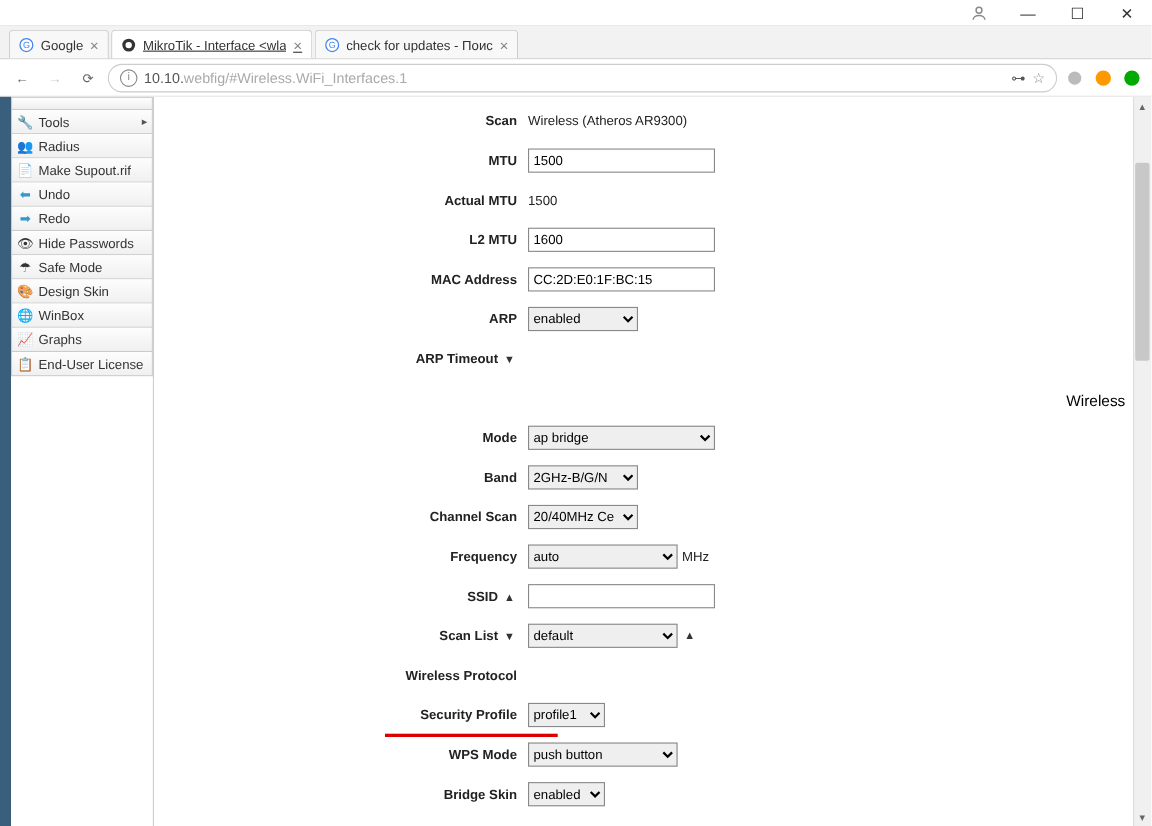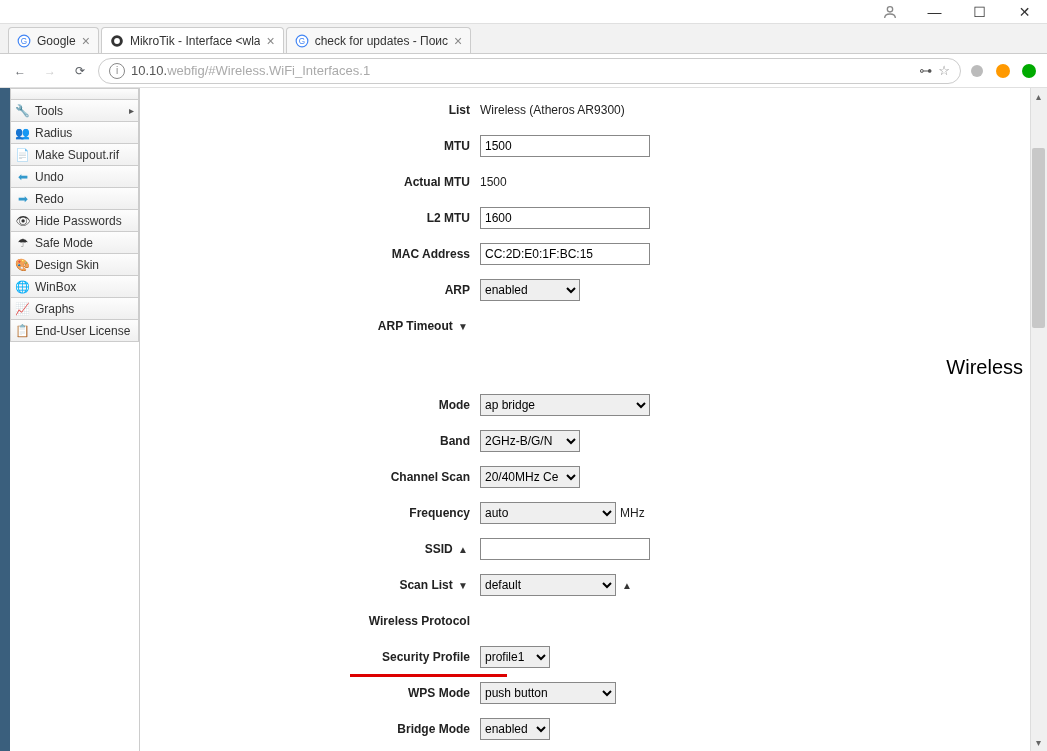--- a/index.html
+++ b/index.html
@@ -6,21 +6,21 @@
   body { margin: 0; font-family: Arial, sans-serif; font-size: 12px; background: #fff; overflow: hidden; }
   
   
   .titlebar { height: 24px; background: #fff; display: flex; justify-content: flex-end; align-items: center; border-bottom: 1px solid #e0e0e0; }
   .titlebar .winbtn { width: 45px; height: 24px; display: flex; align-items: center; justify-content: center; font-size: 14px; color: #333; }
   .user-icon { width: 45px; display: flex; align-items: center; justify-content: center; color: #888; }
   
   
   .tabstrip { height: 30px; background: #f2f2f2; display: flex; align-items: flex-end; border-bottom: 1px solid #ccc; padding-left: 8px; }
   .tab { height: 26px; background: #f8f8f8; border: 1px solid #ccc; border-bottom: none; border-radius: 4px 4px 0 0; padding: 0 8px; display: flex; align-items: center; gap: 6px; margin-right: 2px; max-width: 190px; font-size: 12px; color: #333; }
-  .tab.active { background: #fff; }
+  .tab.active { background: #fff; text-decoration: underline; }
   .tab .favicon { width: 14px; height: 14px; flex-shrink: 0; }
   .tab .label { white-space: nowrap; overflow: hidden; text-overflow: ellipsis; flex: 1; }
   .tab .close { color: #888; font-size: 14px; flex-shrink: 0; }
   
   
   .addrbar { height: 34px; background: #fff; display: flex; align-items: center; padding: 0 8px; border-bottom: 1px solid #e0e0e0; gap: 6px; }
   .navbtn { width: 24px; height: 24px; display: flex; align-items: center; justify-content: center; color: #5f6368; }
   .navbtn.disabled { color: #ccc; }
   .omnibox { flex: 1; height: 26px; border: 1px solid #ccc; border-radius: 14px; display: flex; align-items: center; padding: 0 10px; font-size: 13px; color: #555; gap: 6px; }
   .omnibox .info-icon { width: 16px; height: 16px; border: 1px solid #888; border-radius: 50%; display: flex; align-items: center; justify-content: center; font-size: 10px; color: #888; }
@@ -55,21 +55,21 @@
   .row .val { display: flex; align-items: center; gap: 4px; font-size: 12px; color: #222; }
   .row input[type=text] { height: 22px; padding: 0 4px; border: 1px solid #888; font-size: 12px; font-family: Arial; }
   .row select { height: 22px; border: 1px solid #888; font-size: 12px; background: #efefef; }
   .w170 { width: 170px; }
   .w140 { width: 136px; }
   .w100 { width: 100px; }
   .w70 { width: 70px; }
   
   .tri { font-size: 10px; color: #333; cursor: pointer; padding: 0 2px; }
   
-  .section-title { text-align: right; font-size: 20px; color: #000; padding: 8px 24px 4px 0; }
+  .section-title { text-align: right; font-size: 14px; color: #000; padding: 8px 24px 4px 0; }
   
   .underline-red { position: relative; }
   .underline-red::after { content: ''; position: absolute; left: 210px; right: 520px; bottom: -2px; height: 3px; background: #d00; }
   
   .unit { font-size: 12px; color: #222; }
 </style>
 </head>
 <body>
 
 <div class="titlebar">
@@ -190,21 +190,21 @@
     </div>
     <div class="sidebar-item">
       <span class="icon">📋</span>
       <span>End-User License</span>
     </div>
   </div>
 
   <div class="content">
     <div class="form" id="form-top">
         <div class="row">
-          <div class="lbl">List</div>
+          <div class="lbl">Scan</div>
           <div class="val">Wireless (Atheros AR9300)</div>
         </div>
         <div class="row">
           <div class="lbl">MTU</div>
           <div class="val">
             <input type="text" class="w170" value="1500" style="">
           </div>
         </div>
         <div class="row">
           <div class="lbl">Actual MTU</div>
@@ -282,21 +282,21 @@
             <select class="w70"><option>profile1</option></select>
           </div>
         </div>
         <div class="row">
           <div class="lbl">WPS Mode</div>
           <div class="val">
             <select class="w140"><option>push button</option></select>
           </div>
         </div>
         <div class="row">
-          <div class="lbl">Bridge Mode</div>
+          <div class="lbl">Bridge Skin</div>
           <div class="val">
             <select class="w70"><option>enabled</option></select>
           </div>
         </div>
         <div class="row"></div>
       </div>
 
     <div class="scrollbar">
       <div class="arrow up">▴</div>
       <div class="thumb"></div>

